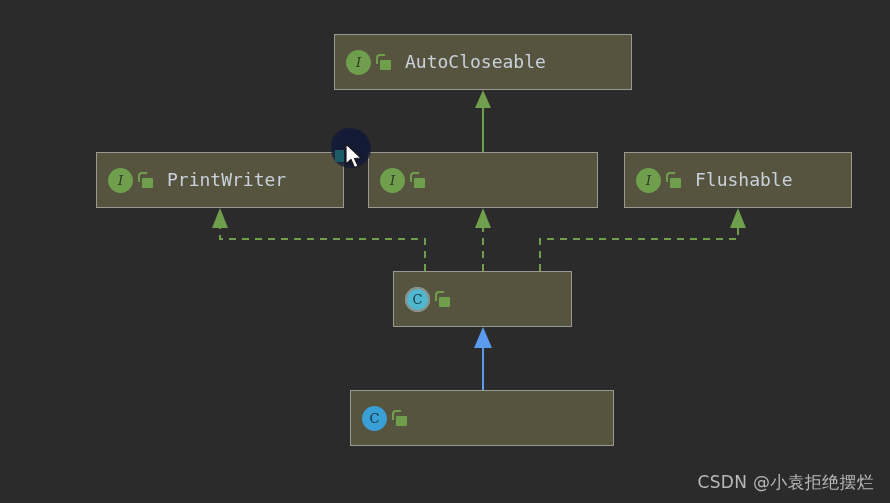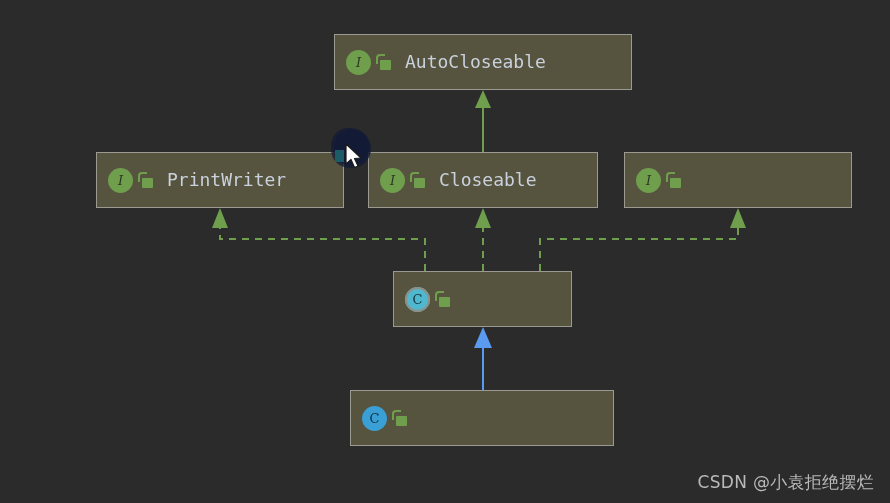--- a/index.html
+++ b/index.html
@@ -208,31 +208,31 @@
   </div>
 
   <div class="node" id="node-closeable">
     <span class="node-icons">
       <span class="type-icon iface">I</span>
       <span class="lock-icon">
         <span class="shackle"></span>
           <span class="body"></span>
       </span>
     </span>
-    <span class="node-label">Closeable</span>
   </div>
 
   <div class="node" id="node-flushable">
     <span class="node-icons">
       <span class="type-icon iface">I</span>
       <span class="lock-icon">
         <span class="shackle"></span>
           <span class="body"></span>
       </span>
     </span>
+    <span class="node-label">Flushable</span>
   </div>
 
   <div class="node" id="node-writer">
     <span class="node-icons">
       <span class="type-icon cls-writer">C</span>
       <span class="lock-icon">
         <span class="shackle"></span>
           <span class="body"></span>
       </span>
     </span>

